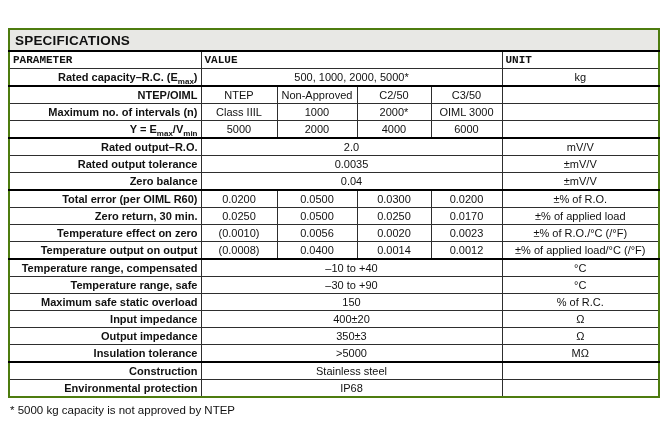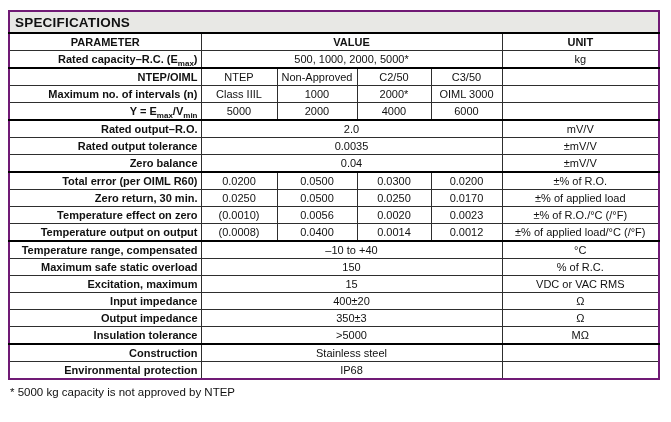--- a/index.html
+++ b/index.html
@@ -7,21 +7,22 @@
     width: 671px; height: 422px;
     background: #ffffff;
     font-family: "Liberation Sans", sans-serif;
     color: #111;
   }
   .wrap { padding: 10px 0 0 8px; }
   table.spec {
     border-collapse: collapse;
     table-layout: fixed;
     width: 650px;
-    border: 2px solid #701a75;
+    border: 2px solid #4d7c0f;
+    margin-top: 18px;
   }
   table.spec td {
     border: 1px solid #2e2e2e;
     font-size: 11px;
     line-height: 13px;
     height: 14px;
     padding: 1px 3px;
     overflow: hidden;
     white-space: nowrap;
     background: #fff;
@@ -29,21 +30,21 @@
   tr.title-row td {
     background: #e8e8e5;
     font-size: 13.5px;
     font-weight: bold;
     text-align: left;
     padding: 2px 4px 2px 5px;
     height: 16px;
     border-bottom: 2px solid #000;
     letter-spacing: 0.2px;
   }
-  tr.head td { font-weight: bold; text-align: center; }
+  tr.head td { font-weight: bold; text-align: left; font-family: Liberation Mono, monospace; }
   td.p { font-weight: bold; text-align: right; padding-left: 5px; }
   td.v, td.u { text-align: center; }
   tr.group td { border-top: 2px solid #000; }
   sub { font-size: 8px; line-height: 0; }
   .fn { font-size: 11.5px; line-height: 16px; margin-left: 2px; margin-top: 4px; }
   .fn div { white-space: nowrap; }
 </style>
 </head>
 <body>
 
@@ -155,33 +156,33 @@
       <td class="v">0.0012</td>
       <td class="u">±% of applied load/°C (/°F)</td>
     </tr>
 
     <tr class="group">
       <td class="p">Temperature range, compensated</td>
       <td class="v" colspan="4">–10 to +40</td>
       <td class="u">°C</td>
     </tr>
 
+    <tr>
+      <td class="p">Temperature range, safe</td>
+      <td class="v" colspan="4">–30 to +90</td>
+      <td class="u">°C</td>
+    </tr>
 
     <tr>
       <td class="p">Maximum safe static overload</td>
       <td class="v" colspan="4">150</td>
       <td class="u">% of R.C.</td>
     </tr>
 
 
-    <tr>
-      <td class="p">Excitation, maximum</td>
-      <td class="v" colspan="4">15</td>
-      <td class="u">VDC or VAC RMS</td>
-    </tr>
 
     <tr>
       <td class="p">Input impedance</td>
       <td class="v" colspan="4">400±20</td>
       <td class="u">Ω</td>
     </tr>
 
     <tr>
       <td class="p">Output impedance</td>
       <td class="v" colspan="4">350±3</td>

